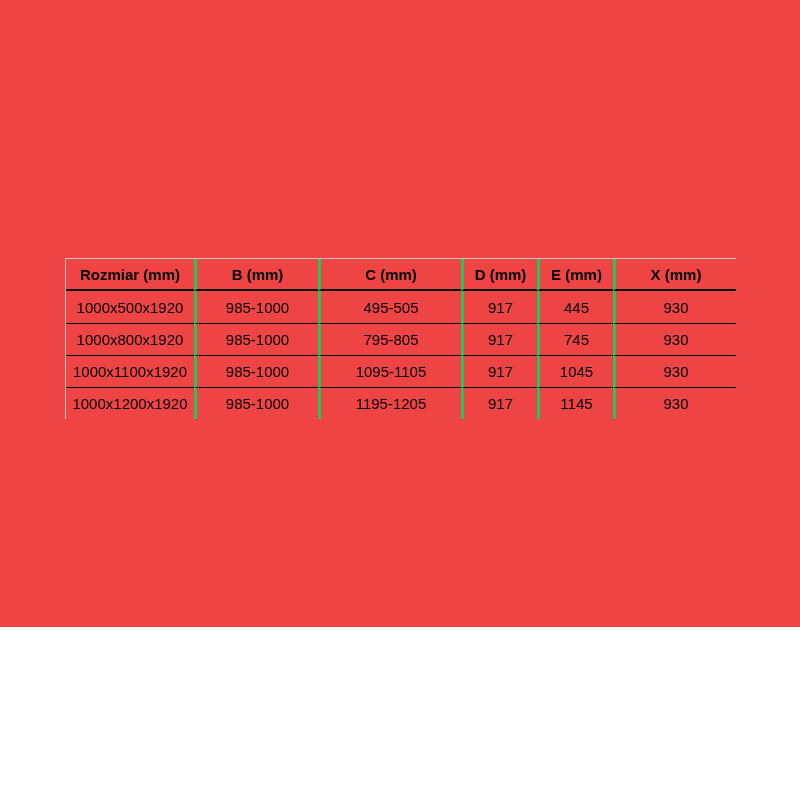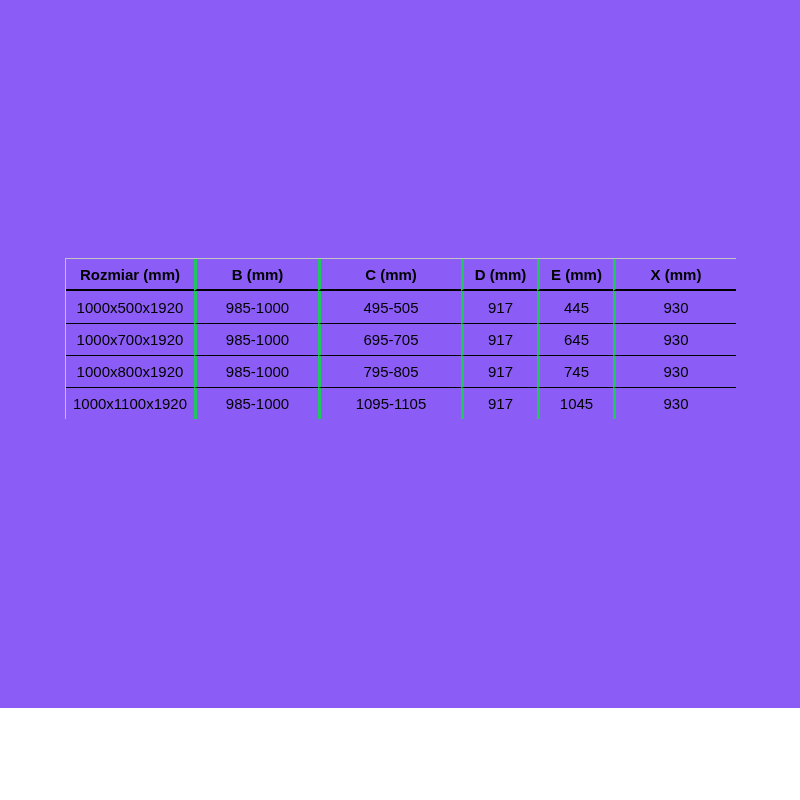--- a/index.html
+++ b/index.html
@@ -3,22 +3,22 @@
 <meta charset="utf-8">
 <style>
   html, body {
     margin: 0;
     padding: 0;
     background: #ffffff;
   }
   .page {
     position: relative;
     width: 800px;
-    height: 708px;
-    background: #8b5cf6;
+    height: 627px;
+    background: #ef4444;
     font-family: "Liberation Sans", sans-serif;
     overflow: hidden;
   }
   table.spec-table {
     position: absolute;
     left: 65px;
     top: 258px;
     width: 670px;
     border-collapse: separate;
     border-spacing: 0;
@@ -79,38 +79,38 @@
     <tbody>
         <tr>
           <td>1000x500x1920</td>
           <td>985-1000</td>
           <td>495-505</td>
           <td>917</td>
           <td>445</td>
           <td>930</td>
         </tr>
         <tr>
-          <td>1000x700x1920</td>
-          <td>985-1000</td>
-          <td>695-705</td>
-          <td>917</td>
-          <td>645</td>
-          <td>930</td>
-        </tr>
-        <tr>
           <td>1000x800x1920</td>
           <td>985-1000</td>
           <td>795-805</td>
           <td>917</td>
           <td>745</td>
           <td>930</td>
         </tr>
         <tr>
           <td>1000x1100x1920</td>
           <td>985-1000</td>
           <td>1095-1105</td>
           <td>917</td>
           <td>1045</td>
           <td>930</td>
         </tr>
+        <tr>
+          <td>1000x1200x1920</td>
+          <td>985-1000</td>
+          <td>1195-1205</td>
+          <td>917</td>
+          <td>1145</td>
+          <td>930</td>
+        </tr>
       </tbody>
   </table>
 </div>
 
 </body></html>

